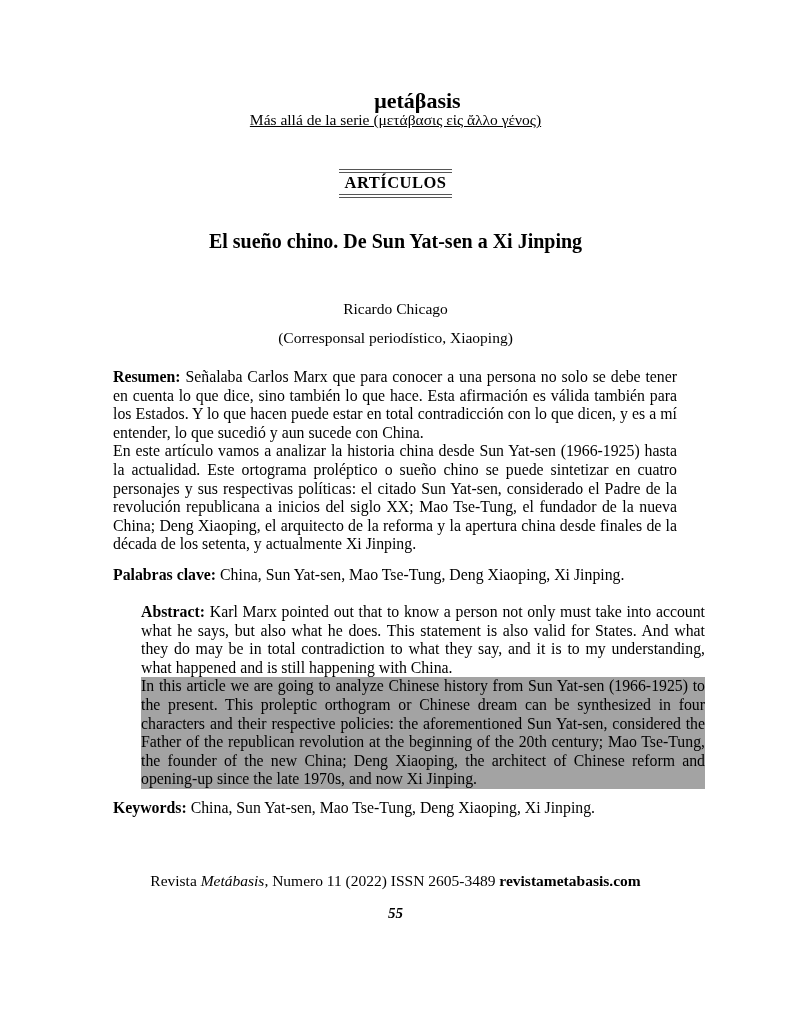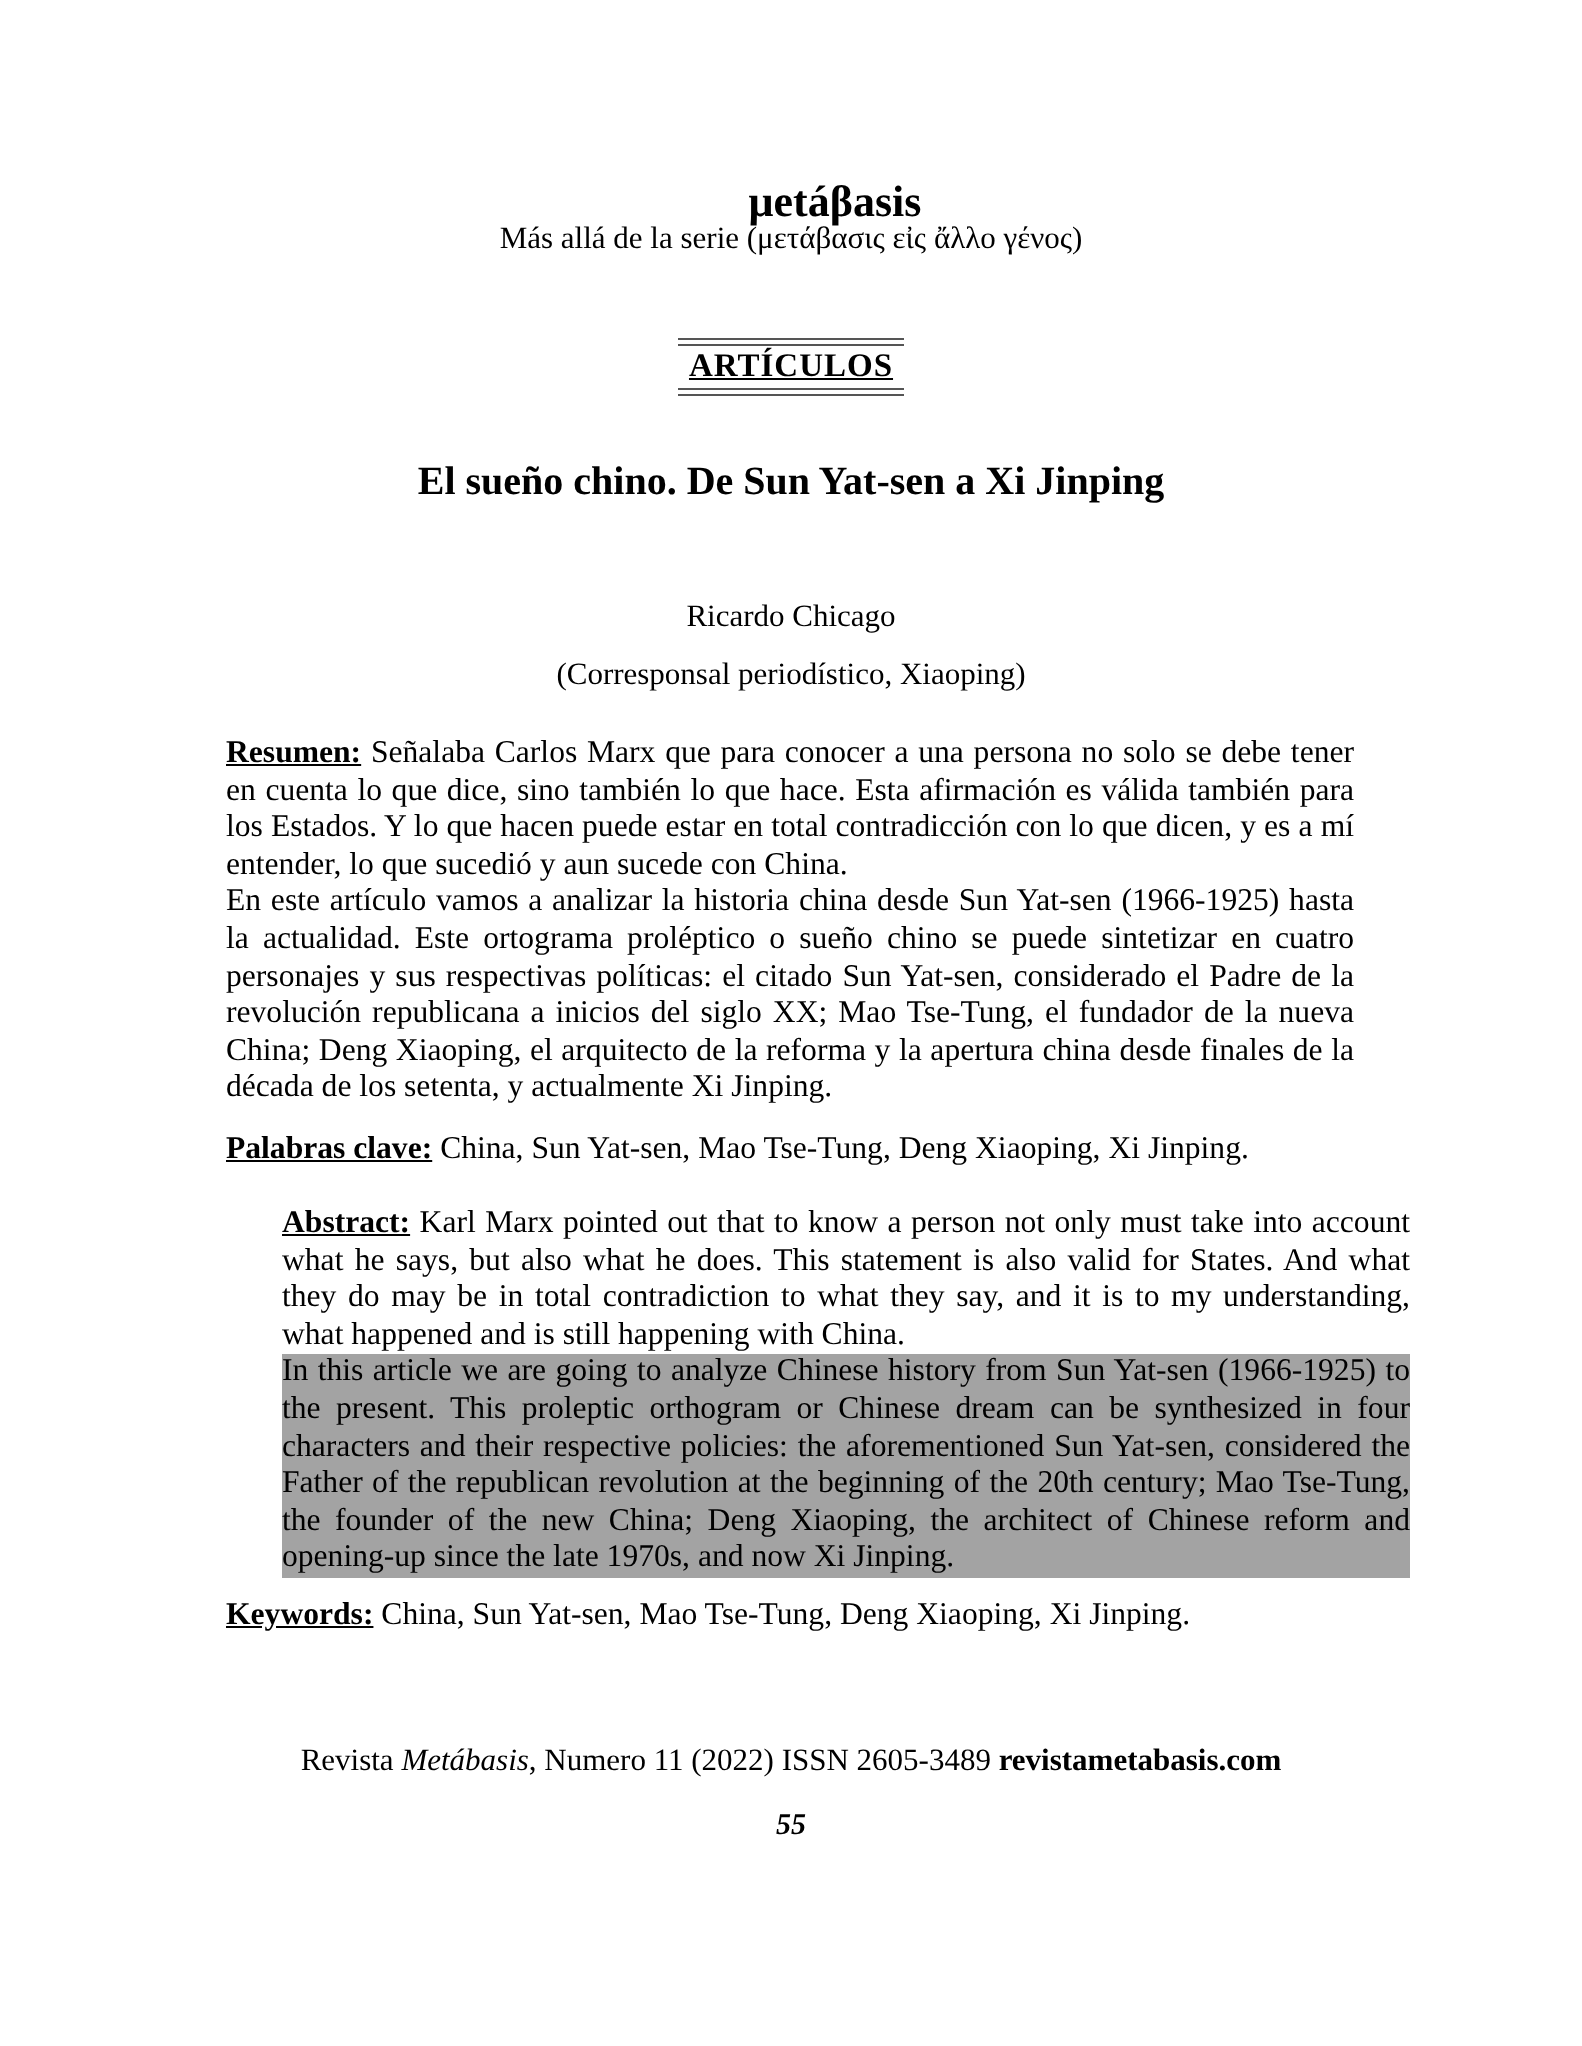--- a/index.html
+++ b/index.html
@@ -25,30 +25,30 @@
   }
   .journal-name {
     top: 88px;
     font-size: 22px;
     font-weight: bold;
     padding-left: 44px;
   }
   .journal-tagline {
     top: 111px;
     font-size: 15.5px;
+    text-decoration: underline;
   }
   .section-heading-wrap {
     top: 169px;
   }
   .section-heading {
     display: inline-block;
     font-size: 16.5px;
     font-weight: bold;
     letter-spacing: 0.5px;
-    text-decoration: underline;
     border-top: 4px double #555;
     border-bottom: 4px double #555;
     padding: 0 5px 1px 5px;
   }
   .article-title {
     top: 230px;
     font-size: 20px;
     font-weight: bold;
   }
   .author-name {
@@ -77,21 +77,21 @@
     font-size: 15.5px;
   }
   .footer-line .it { }
   .footer-line .bd { font-weight: bold; }
   .page-number {
     top: 905px;
     font-size: 15px;
     font-weight: bold;
     font-style: italic;
   }
-  b.lbl { font-weight: bold; text-decoration: underline; }
+  b.lbl { font-weight: bold; }
 </style>
 </head>
 <body>
 
 <div class="centered journal-name">μetáβasis</div>
 
 <div class="centered journal-tagline">Más allá de la serie (μετάβασις εἰς ἄλλο γένος)</div>
 
 <div class="centered section-heading-wrap">
   <span class="section-heading">ARTÍCULOS</span>

